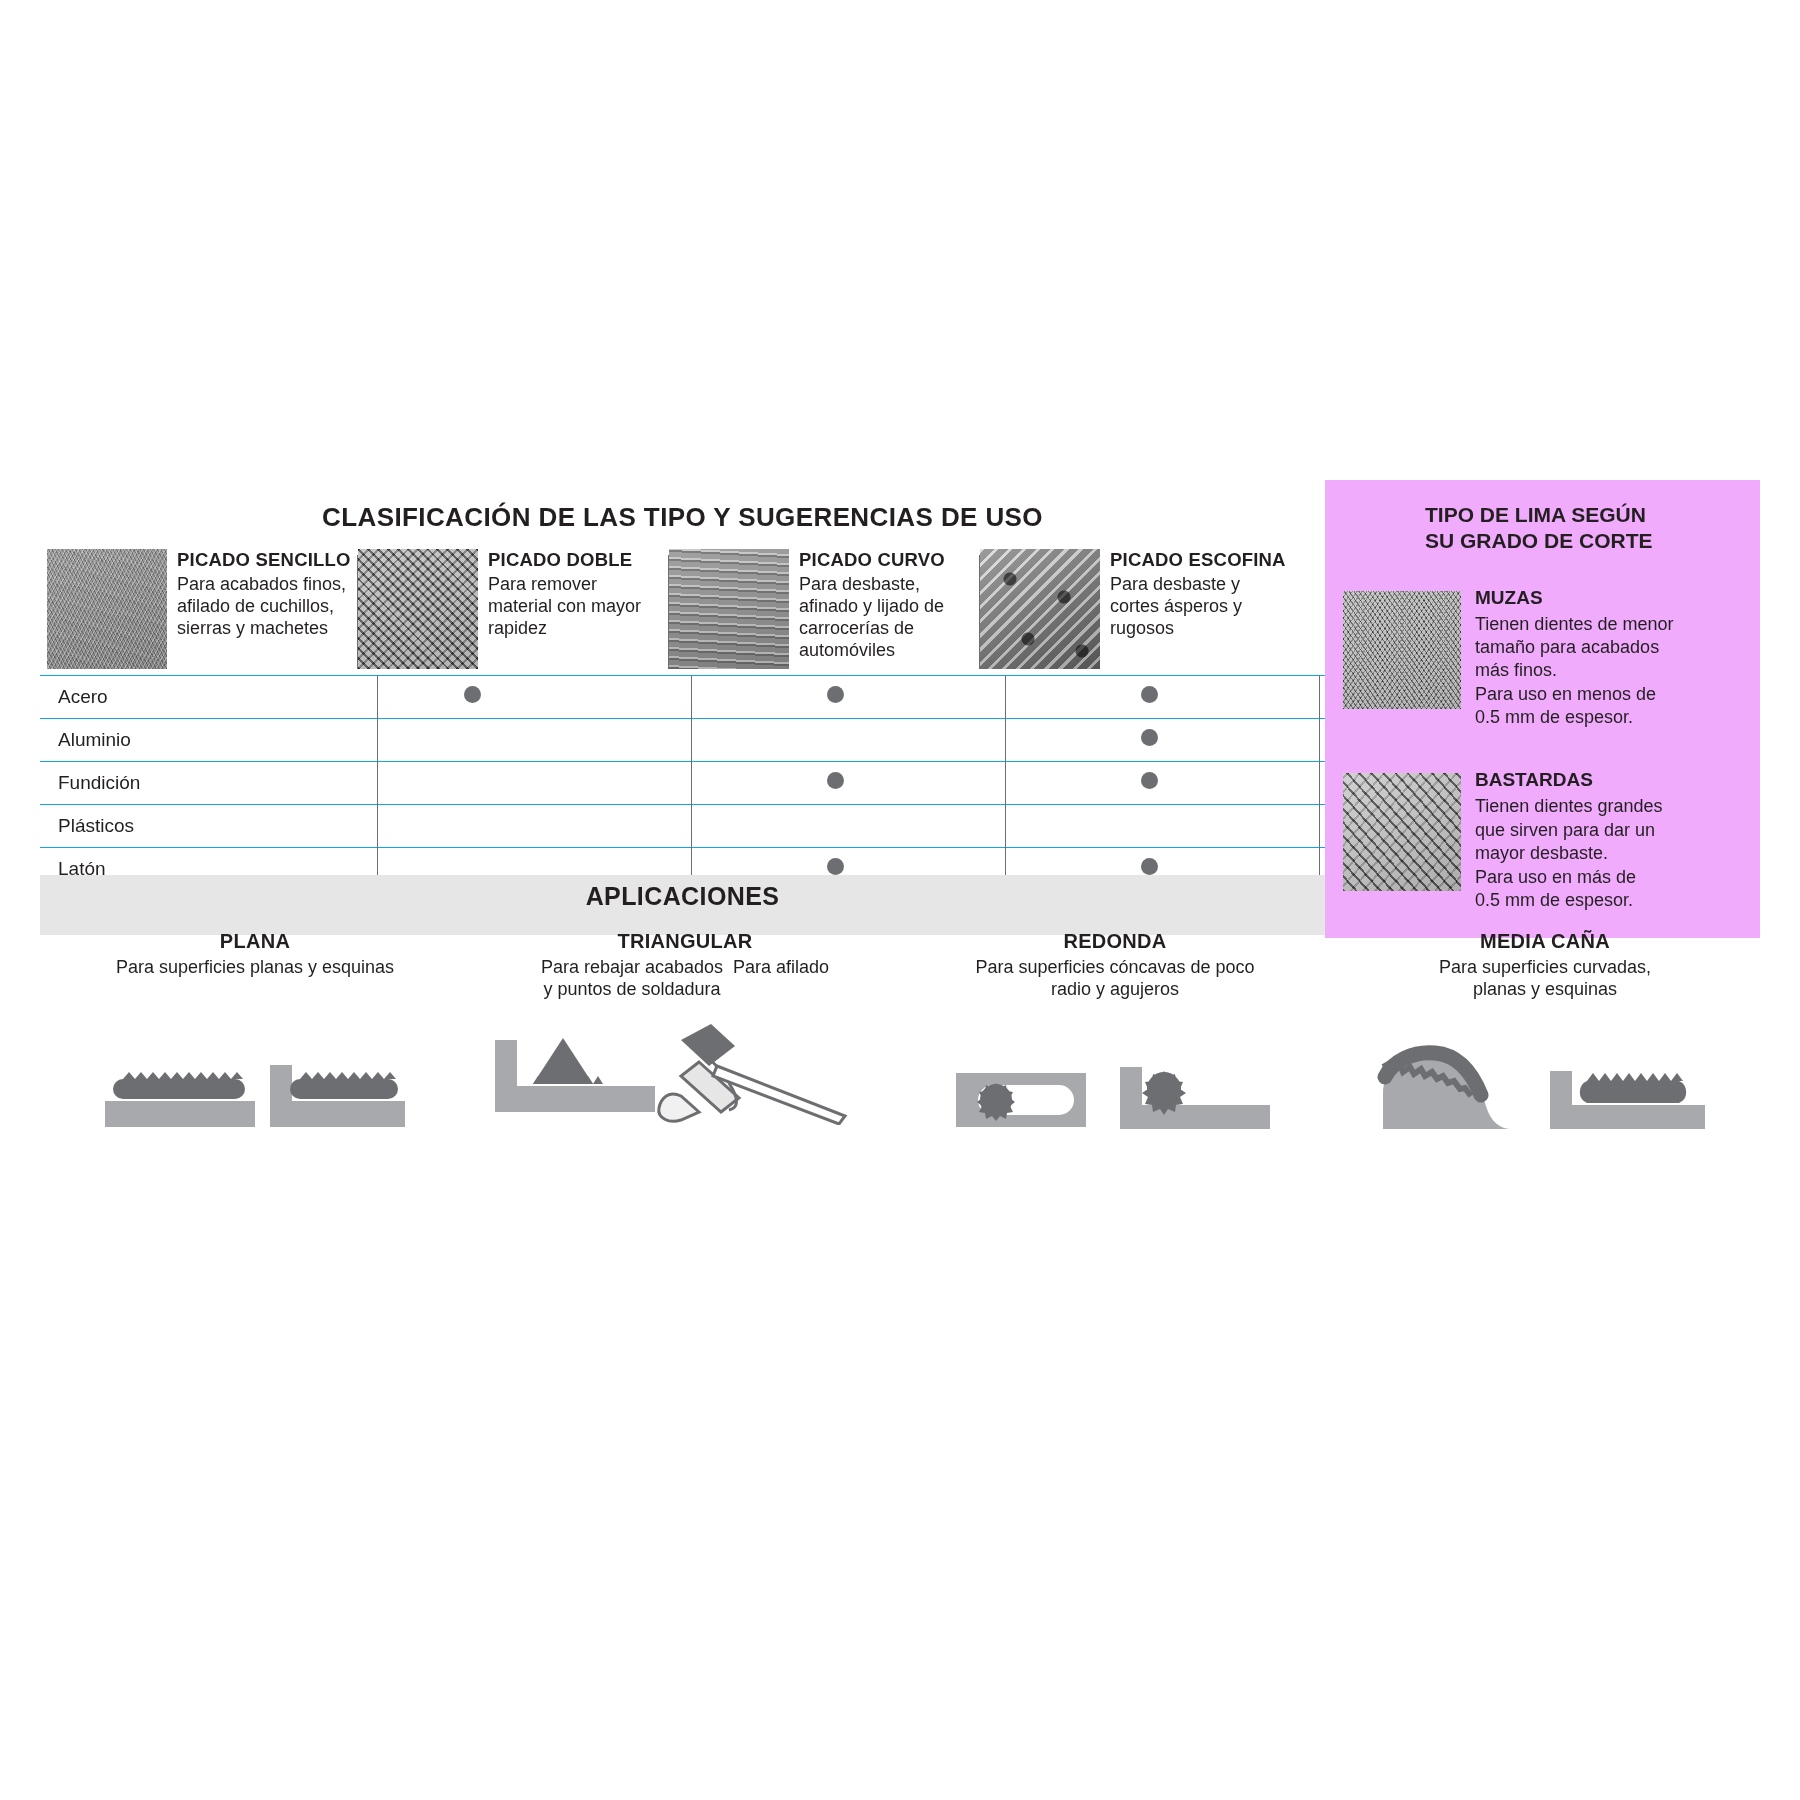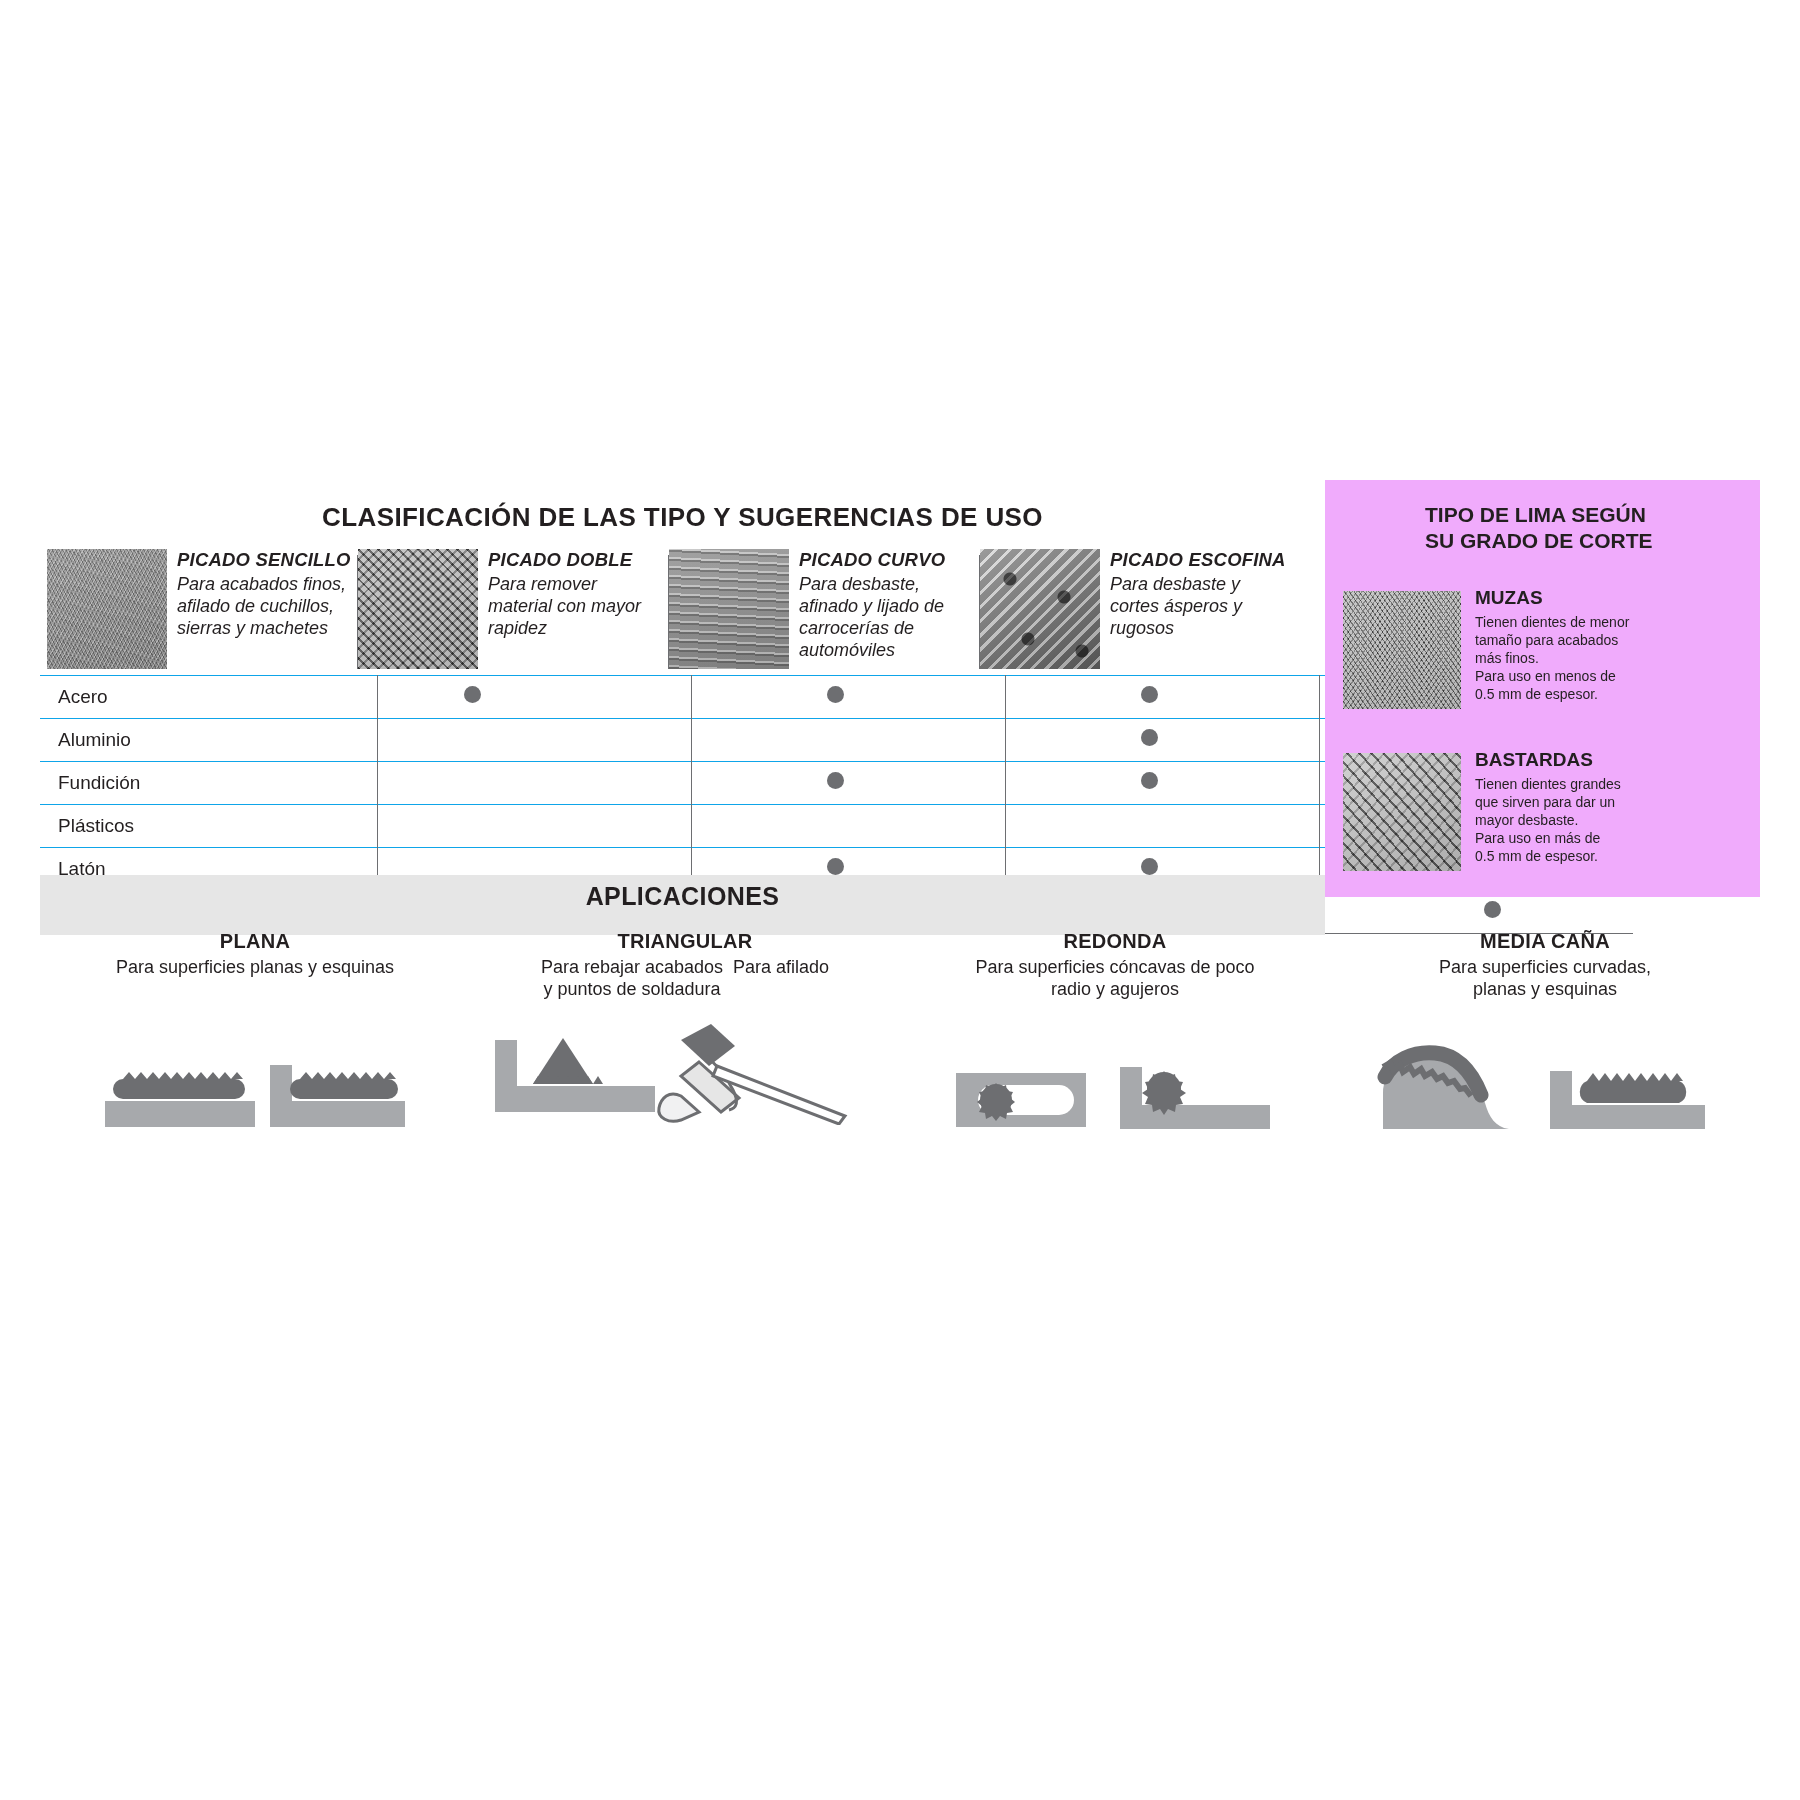--- a/index.html
+++ b/index.html
@@ -39,21 +39,20 @@
     padding-top: 22px;
     padding-bottom: 16px;
     color: #231f20;
   }
 
   
   .cut-head {
     display: flex;
     width: 1245px;
     margin-left: 7px;
-    font-style: italic;
   }
   .cut-cell {
     width: 311px;
     display: flex;
     gap: 10px;
     align-items: flex-start;
     position: relative;
   }
   .cut-cell + .cut-cell::before {
     content: "";
@@ -163,21 +162,21 @@
     font-size: 21px;
     line-height: 1.25;
     padding: 22px 0 0 100px;
   }
   .side-block { padding: 14px 18px 0 18px; display: flex; gap: 14px; }
   .side-sub {
     font-weight: bold;
     font-size: 19px;
     margin-bottom: 4px;
   }
-  .side-desc { font-size: 14px; line-height: 1.3; }
+  .side-desc { font-size: 18px; line-height: 1.3; }
   .side-swatch {
     width: 118px;
     height: 118px;
     flex: 0 0 118px;
     margin-top: 22px;
   }
   .sw-muzas {
     background:
       repeating-linear-gradient(55deg, rgba(0,0,0,.35) 0 1px, rgba(255,255,255,.25) 1px 4px),
       repeating-linear-gradient(-55deg, rgba(0,0,0,.35) 0 1px, rgba(255,255,255,.25) 1px 4px),

